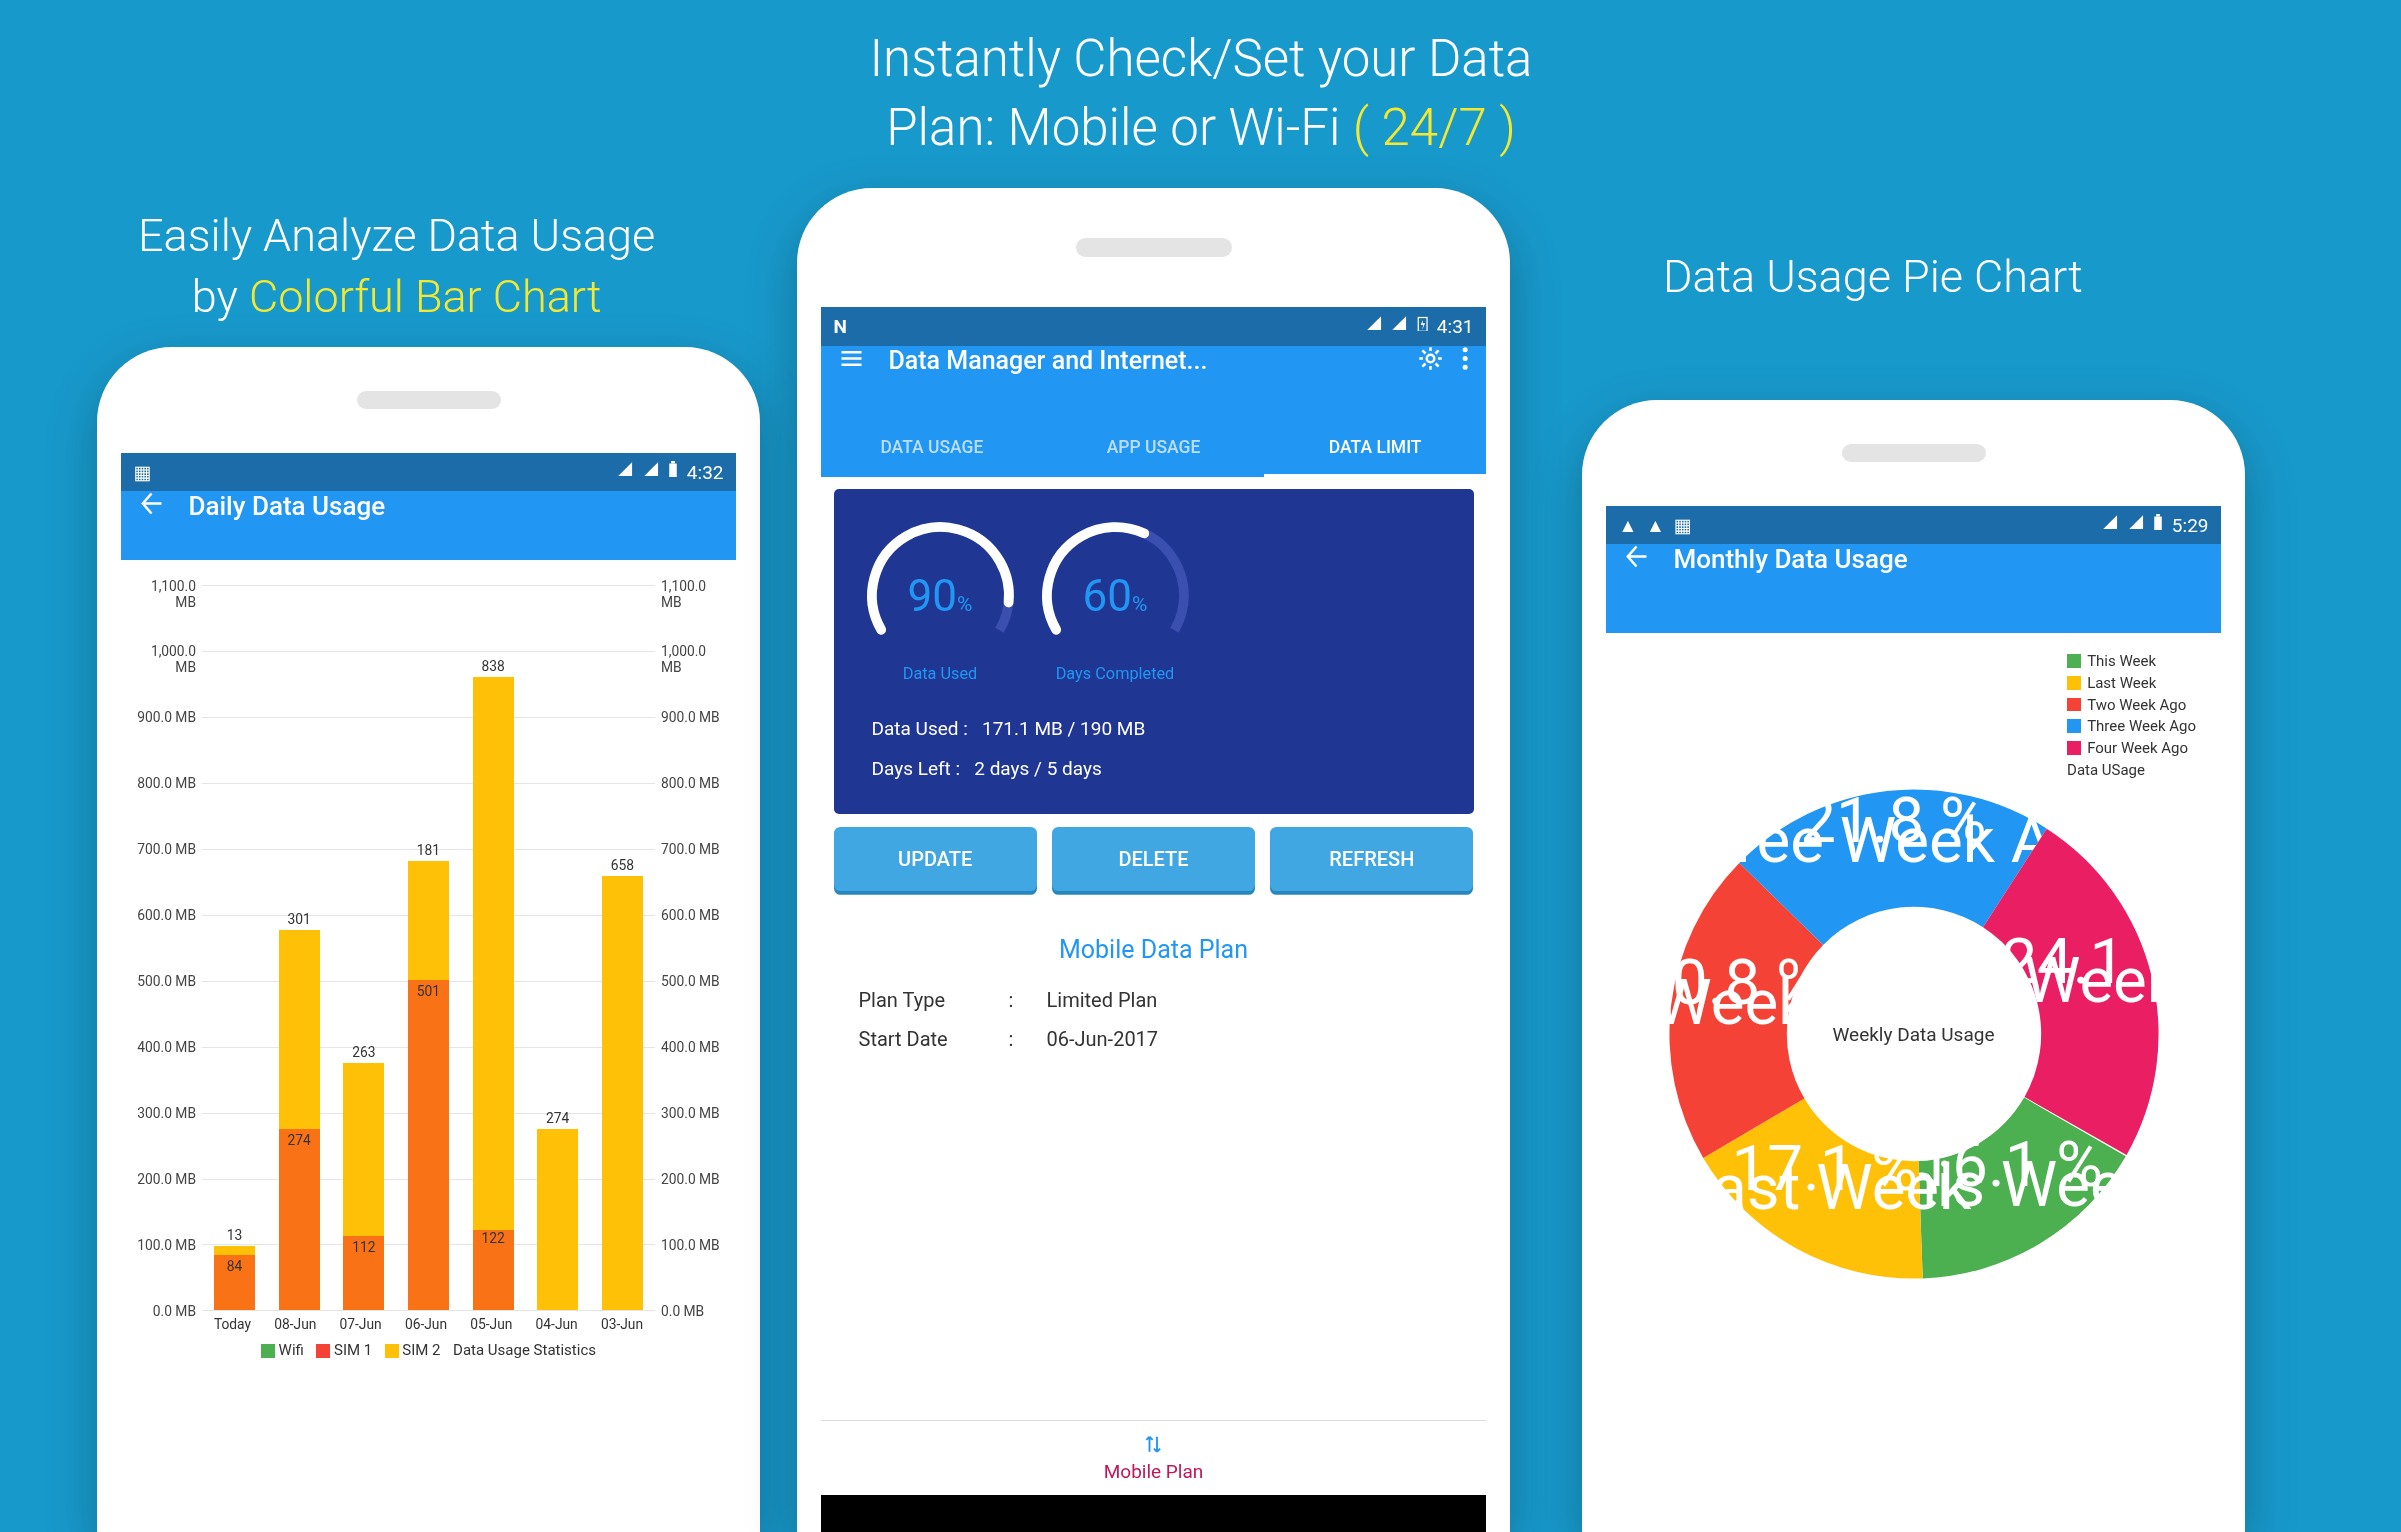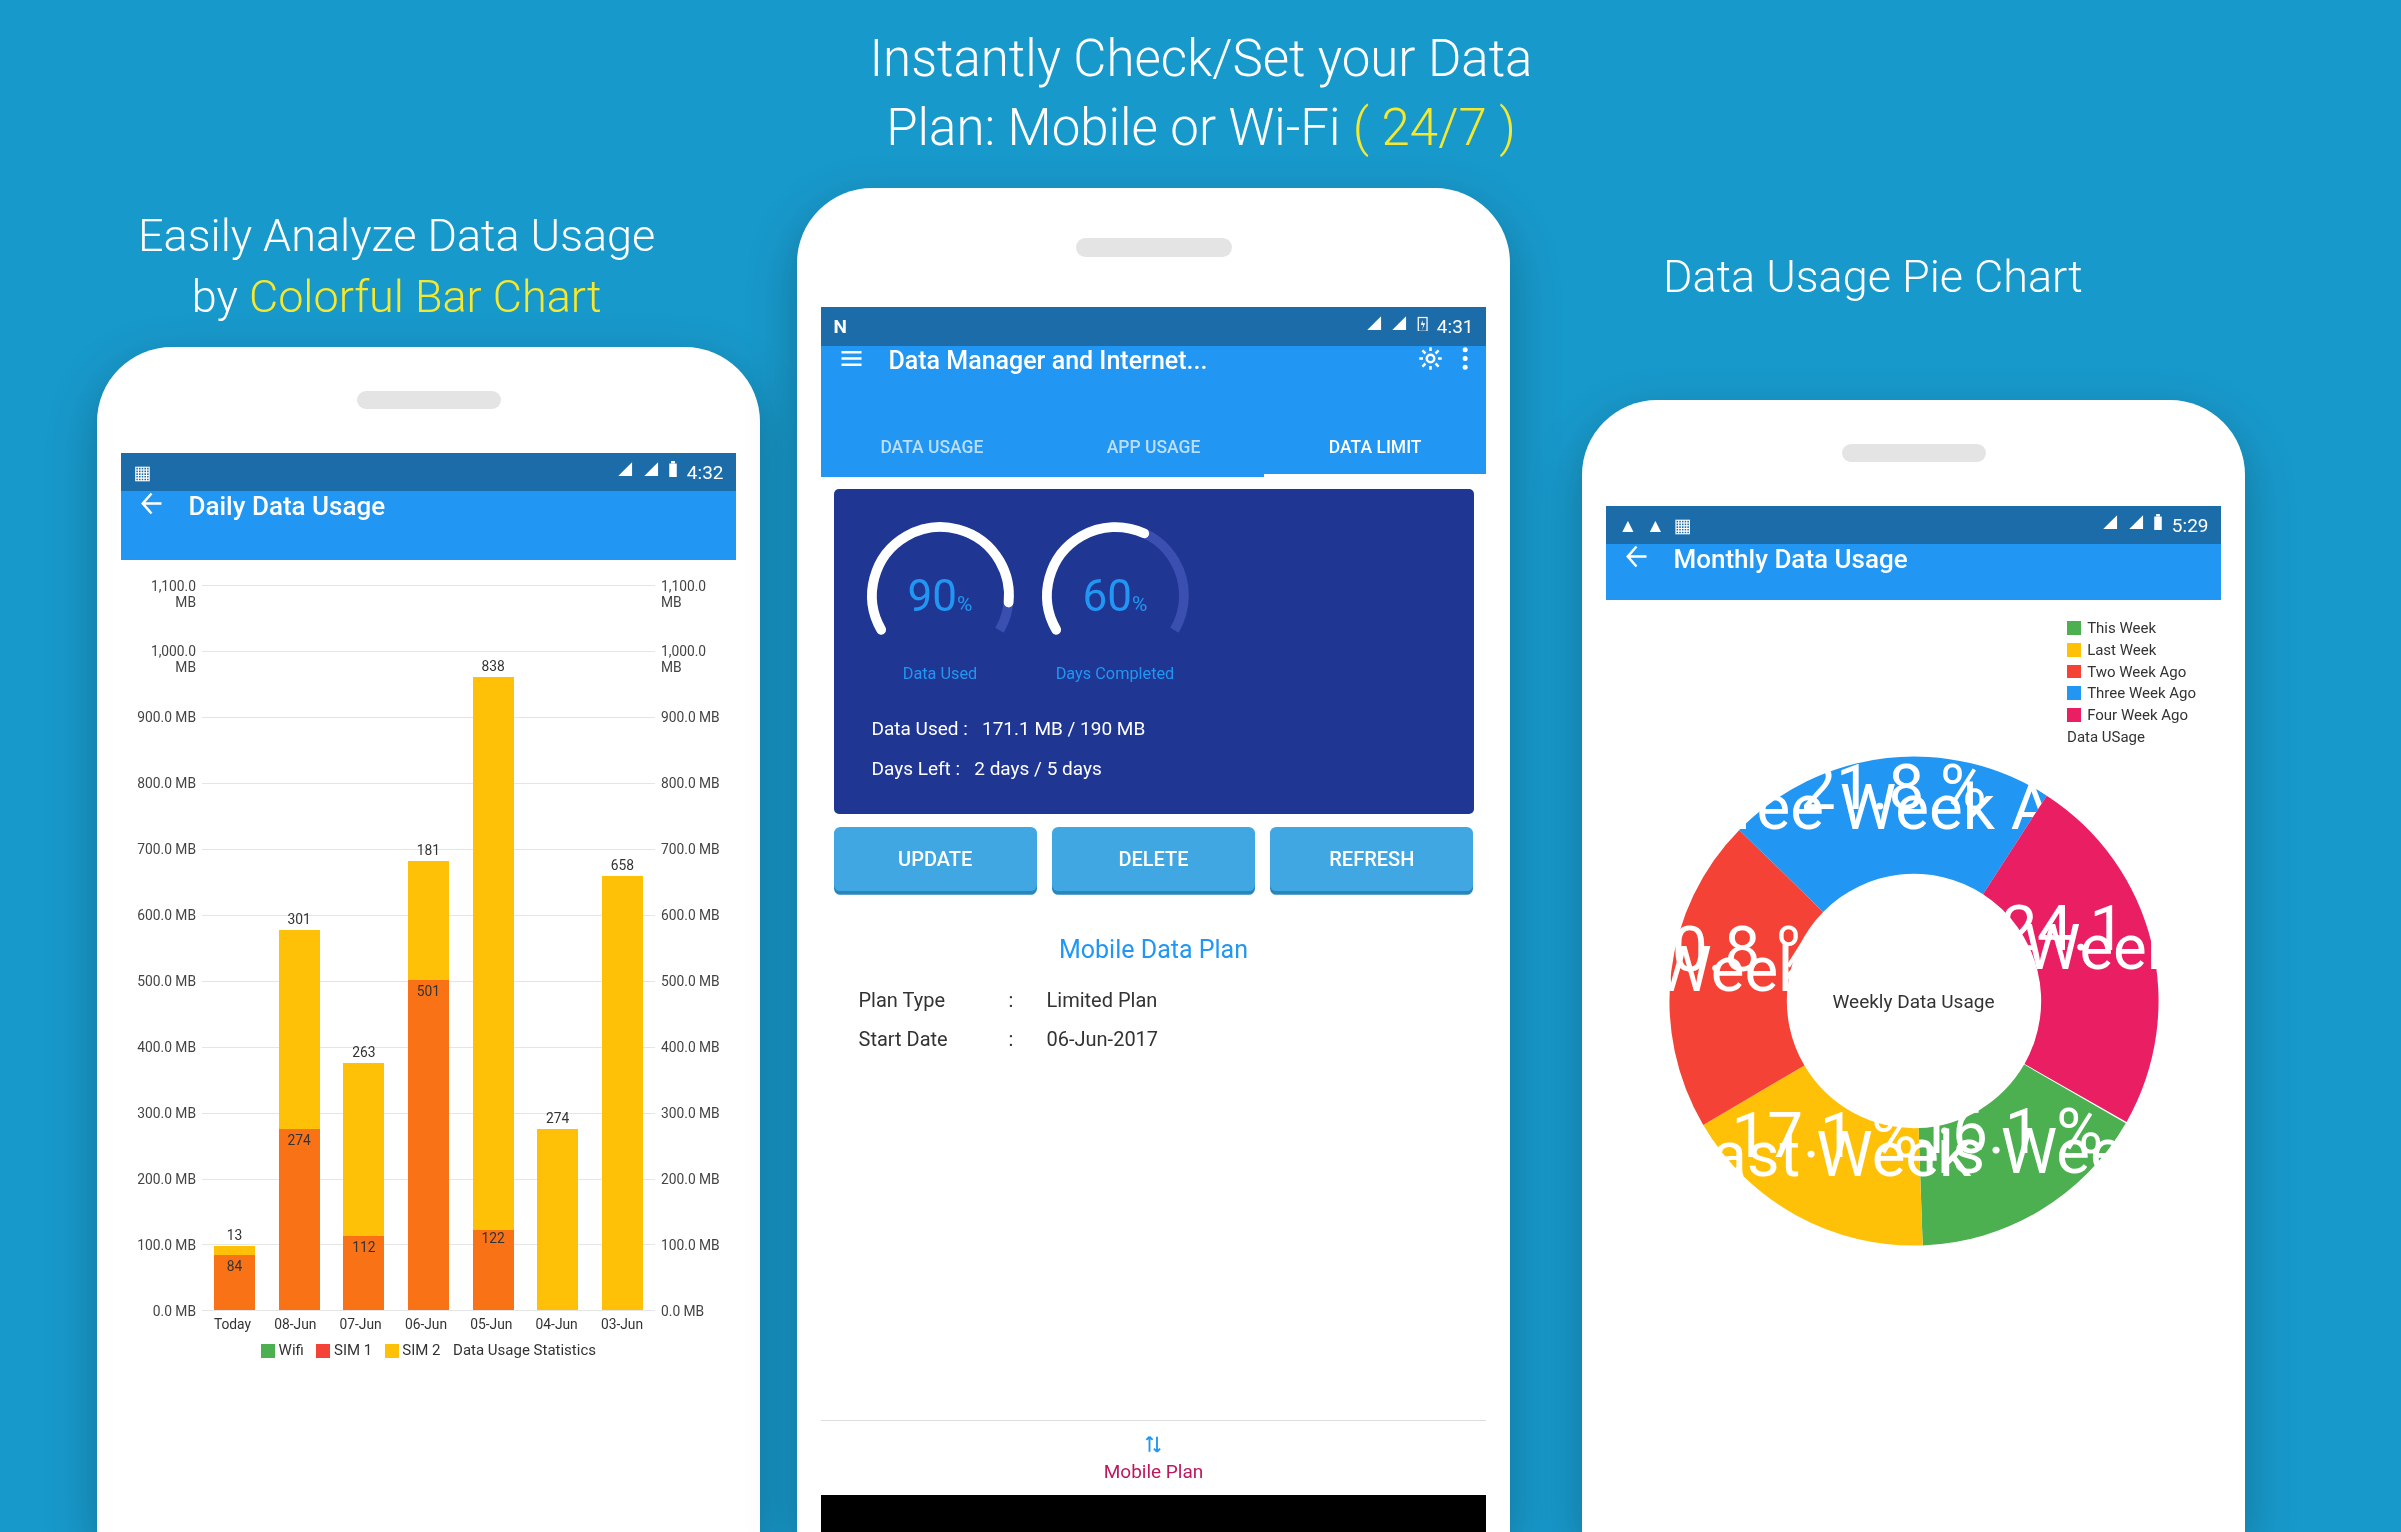--- a/index.html
+++ b/index.html
@@ -318,21 +318,21 @@
         <svg width="16.3" height="16.3" viewBox="0 0 26 26">
             <path d="M2 24L24 24L24 2Z"></path>
           </svg>
         <svg width="10" height="16.3" viewBox="0 0 16 26">
             <rect x="2" y="4" width="12" height="22"></rect>
             <rect x="5" y="0" width="6" height="4"></rect>
           </svg>
         <span>5:29</span>
       </div>
     </div>
-    <div class="appbar" style="height:56px;font-size:26px">
+    <div class="appbar" style="height:89px;font-size:26px">
       <span class="back"><svg width="25" height="25" viewBox="0 0 40 40">
             <path d="M20 4L6 20L20 36M6 20L36 20" stroke="#fff" stroke-width="4" fill="none"></path>
           </svg></span>
       <span>Monthly Data Usage</span>
     </div>
     <div class="donut-wrap">
       <div class="pie-legend" id="pielegend">
           <div class="row"><span class="sw" style="background:#4caf50"></span>This Week</div>
           <div class="row"><span class="sw" style="background:#ffc107"></span>Last Week</div>
           <div class="row"><span class="sw" style="background:#f44336"></span>Two Week Ago</div>

